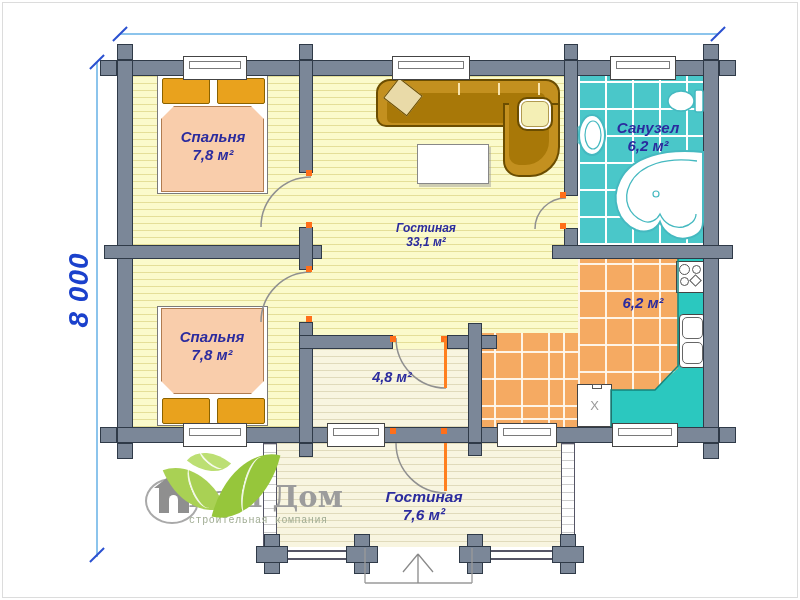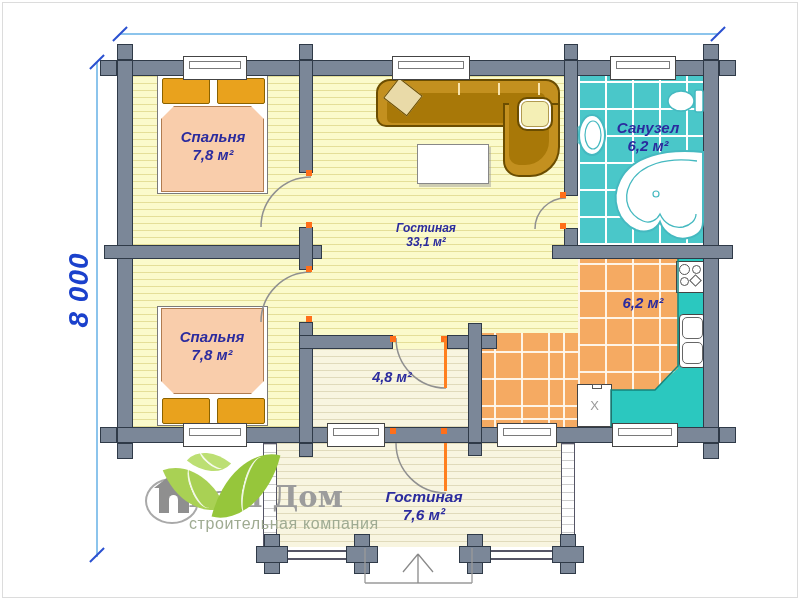--- a/index.html
+++ b/index.html
@@ -61,21 +61,21 @@
 
   
   .overlay{position:absolute;left:0;top:0;z-index:6;pointer-events:none;}
 
   
   .logo{z-index:9;}
   .logo .swoosh{position:absolute;border:2px solid #a9a9a9;border-radius:50%;}
   .logo .hpart{position:absolute;background:#8f8f8f;}
   .logo-title{position:absolute;font-family:"DejaVu Serif",serif;font-weight:bold;
     font-size:29px;color:#9C9C9C;white-space:nowrap;}
-  .logo-tagline{position:absolute;font-size:16px;color:#9FAB92;letter-spacing:.6px;white-space:nowrap;}
+  .logo-tagline{position:absolute;font-size:10px;color:#9FAB92;letter-spacing:.6px;white-space:nowrap;font-family:Liberation Mono, monospace;}
   .leaf{position:absolute;}
   .leaf::after{content:"";position:absolute;left:44%;top:8%;width:42%;height:82%;
     border-left:2px solid rgba(255,255,255,.85);border-radius:50%;}
 </style>
 </head>
 <body>
 
 <div class="canvas">
   <div class="frame"></div>
 

